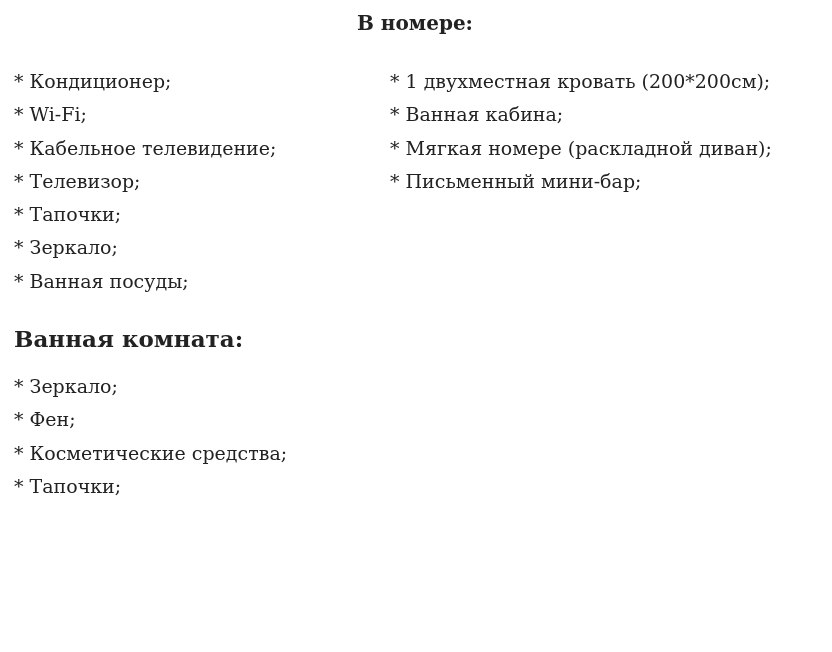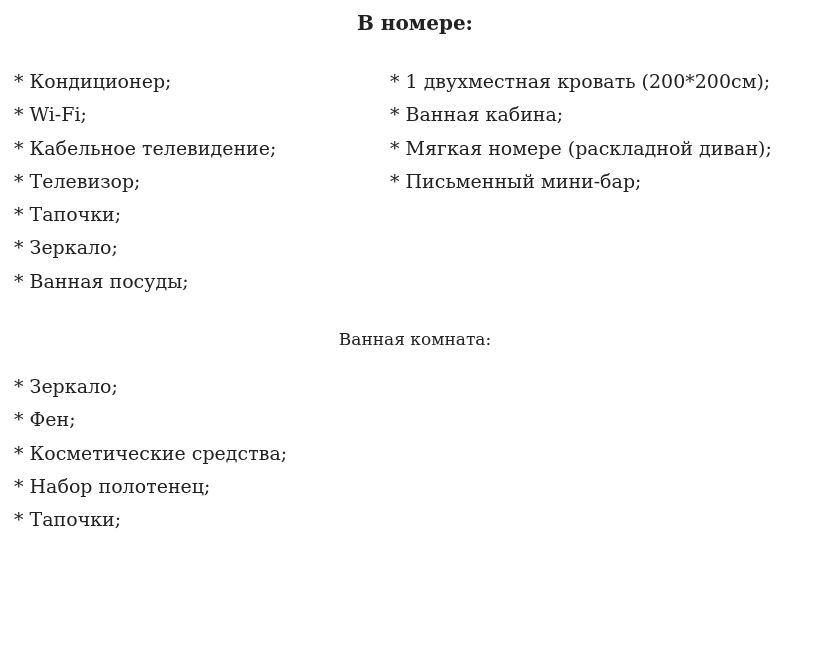--- a/index.html
+++ b/index.html
@@ -39,24 +39,24 @@
     line-height: 33.3px;
   }
   .col-left {
     width: 376px;
     flex: 0 0 376px;
   }
   .col-right {
     flex: 1 1 auto;
   }
   .subtitle {
-    font-size: 17px;
+    font-size: 23px;
     line-height: 28px;
-    font-weight: normal;
-    text-align: center;
+    font-weight: bold;
+    text-align: left;
     margin: 27px 0 0 0;
   }
   .bathroom-list {
     margin-top: 17px !important;
   }
 </style>
 </head>
 <body>
 
 <div class="page">
@@ -80,17 +80,16 @@
         <li>* Письменный мини-бар;</li>
       </ul>
   </div>
 
   <h3 class="subtitle">Ванная комната:</h3>
 
   <ul class="items bathroom-list">
       <li>* Зеркало;</li>
       <li>* Фен;</li>
       <li>* Косметические средства;</li>
-      <li>* Набор полотенец;</li>
       <li>* Тапочки;</li>
     </ul>
 
 </div>
 
 </body></html>

